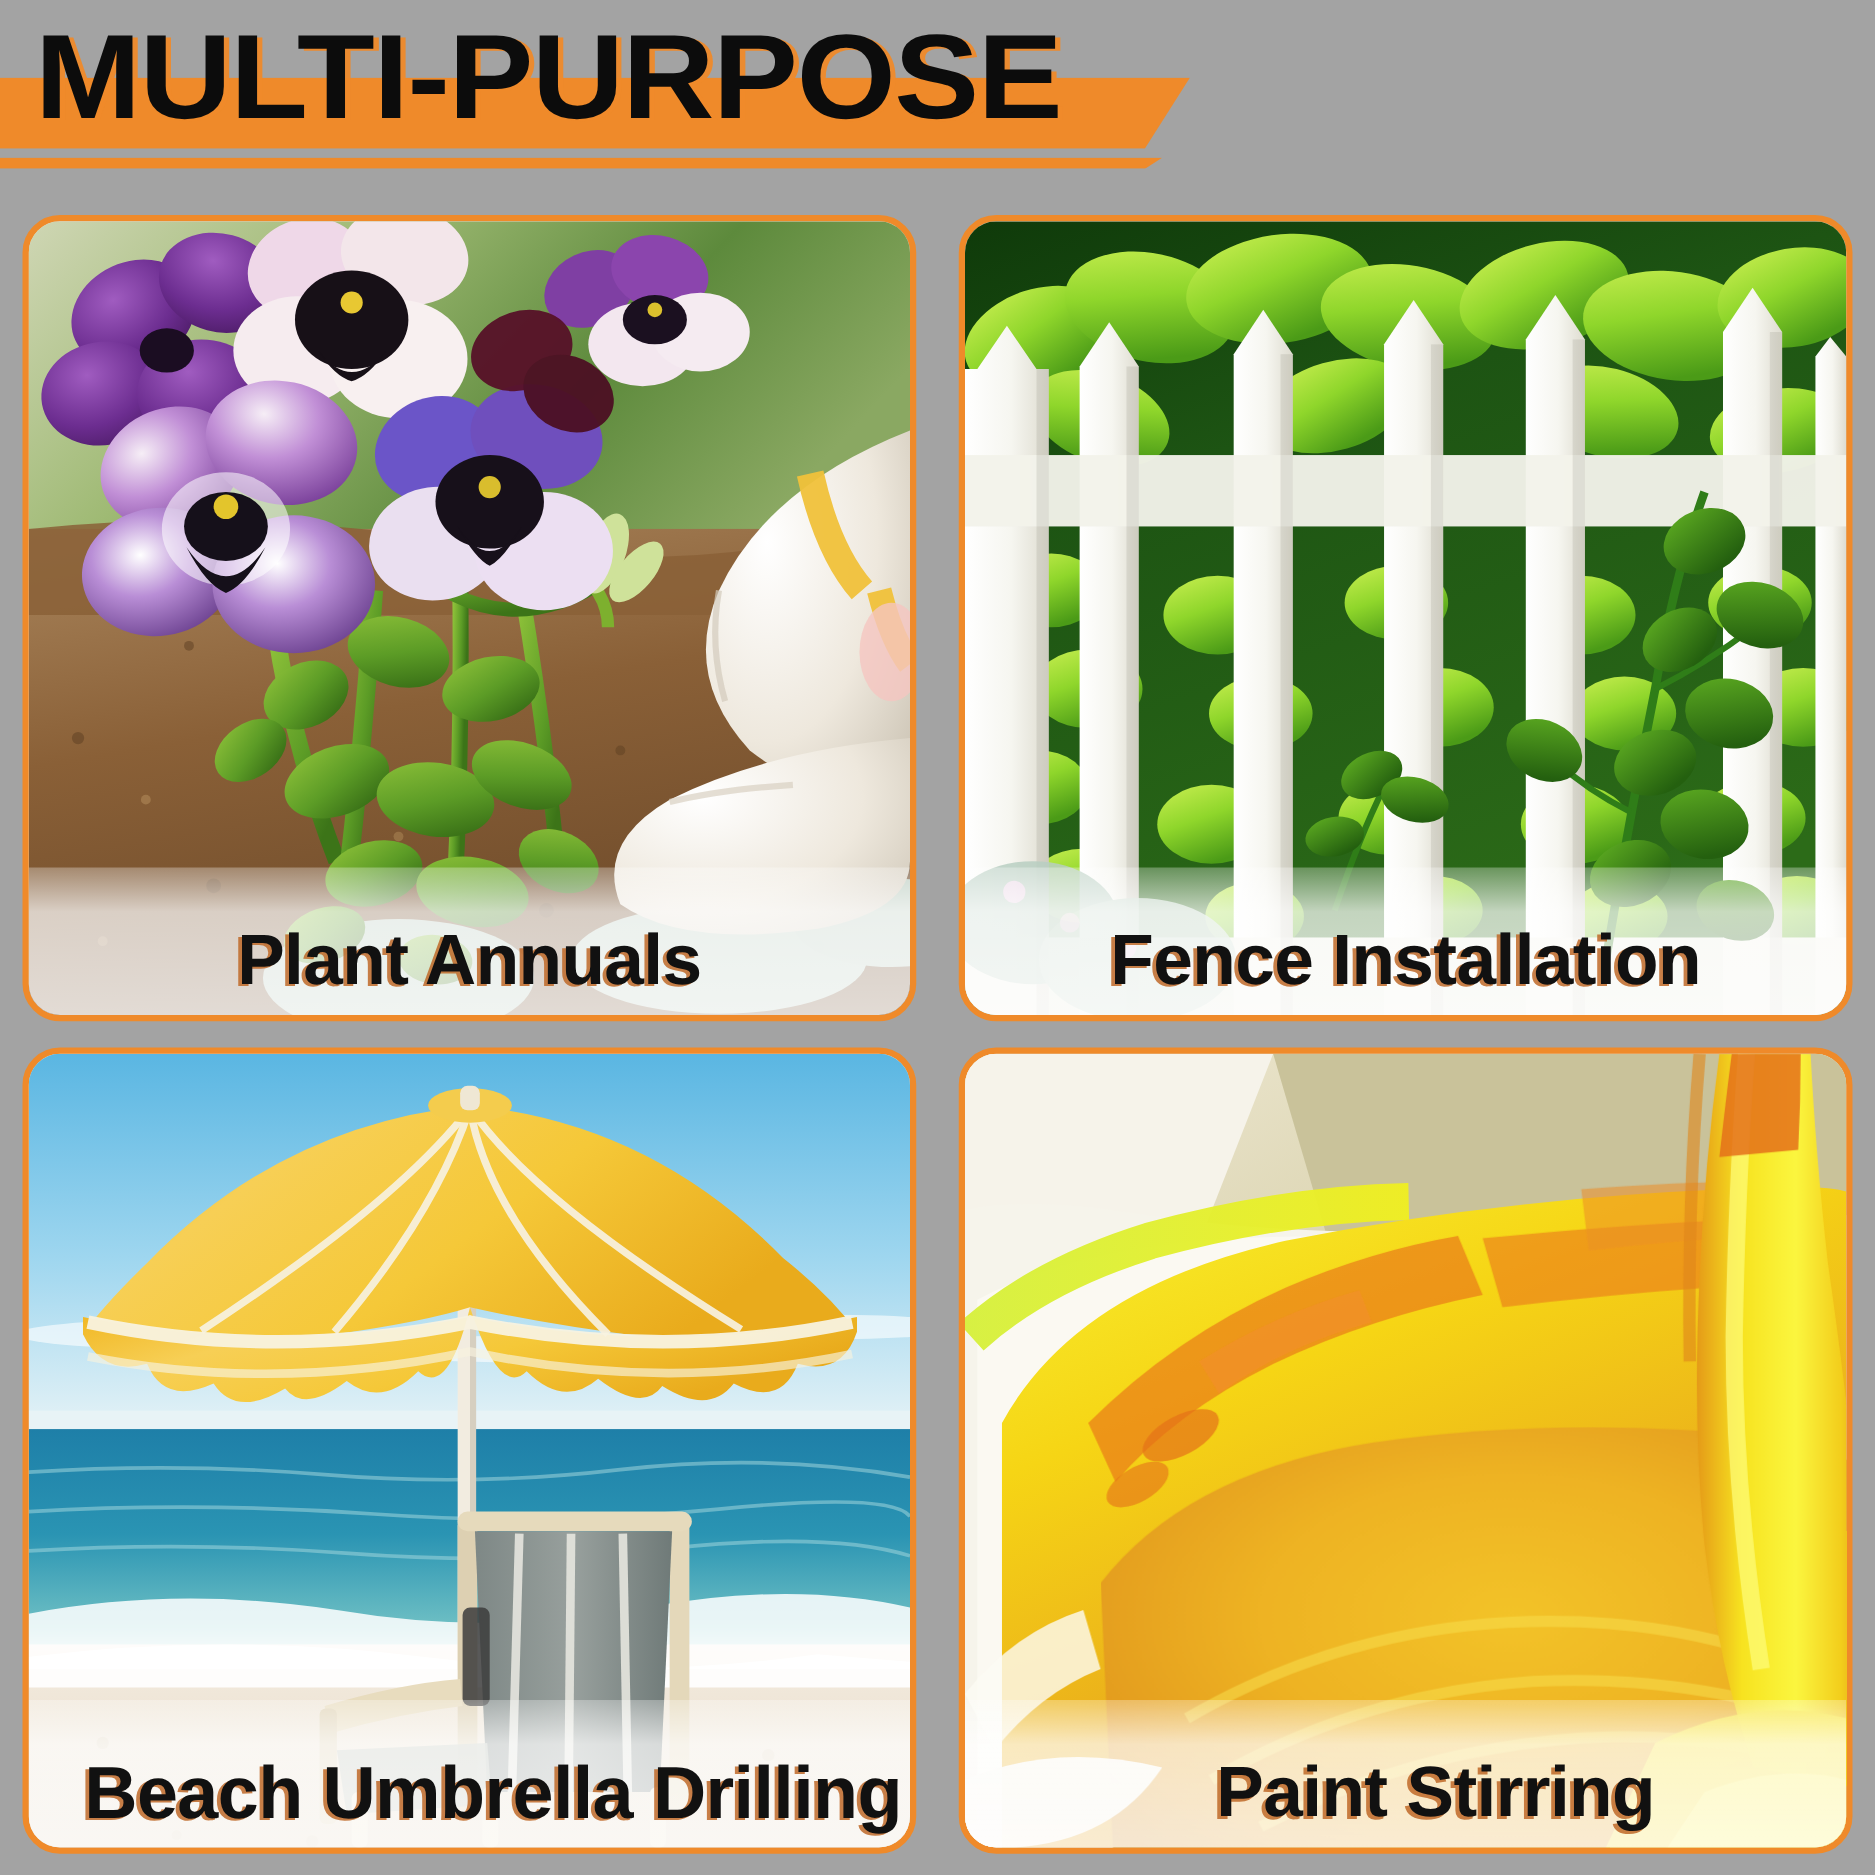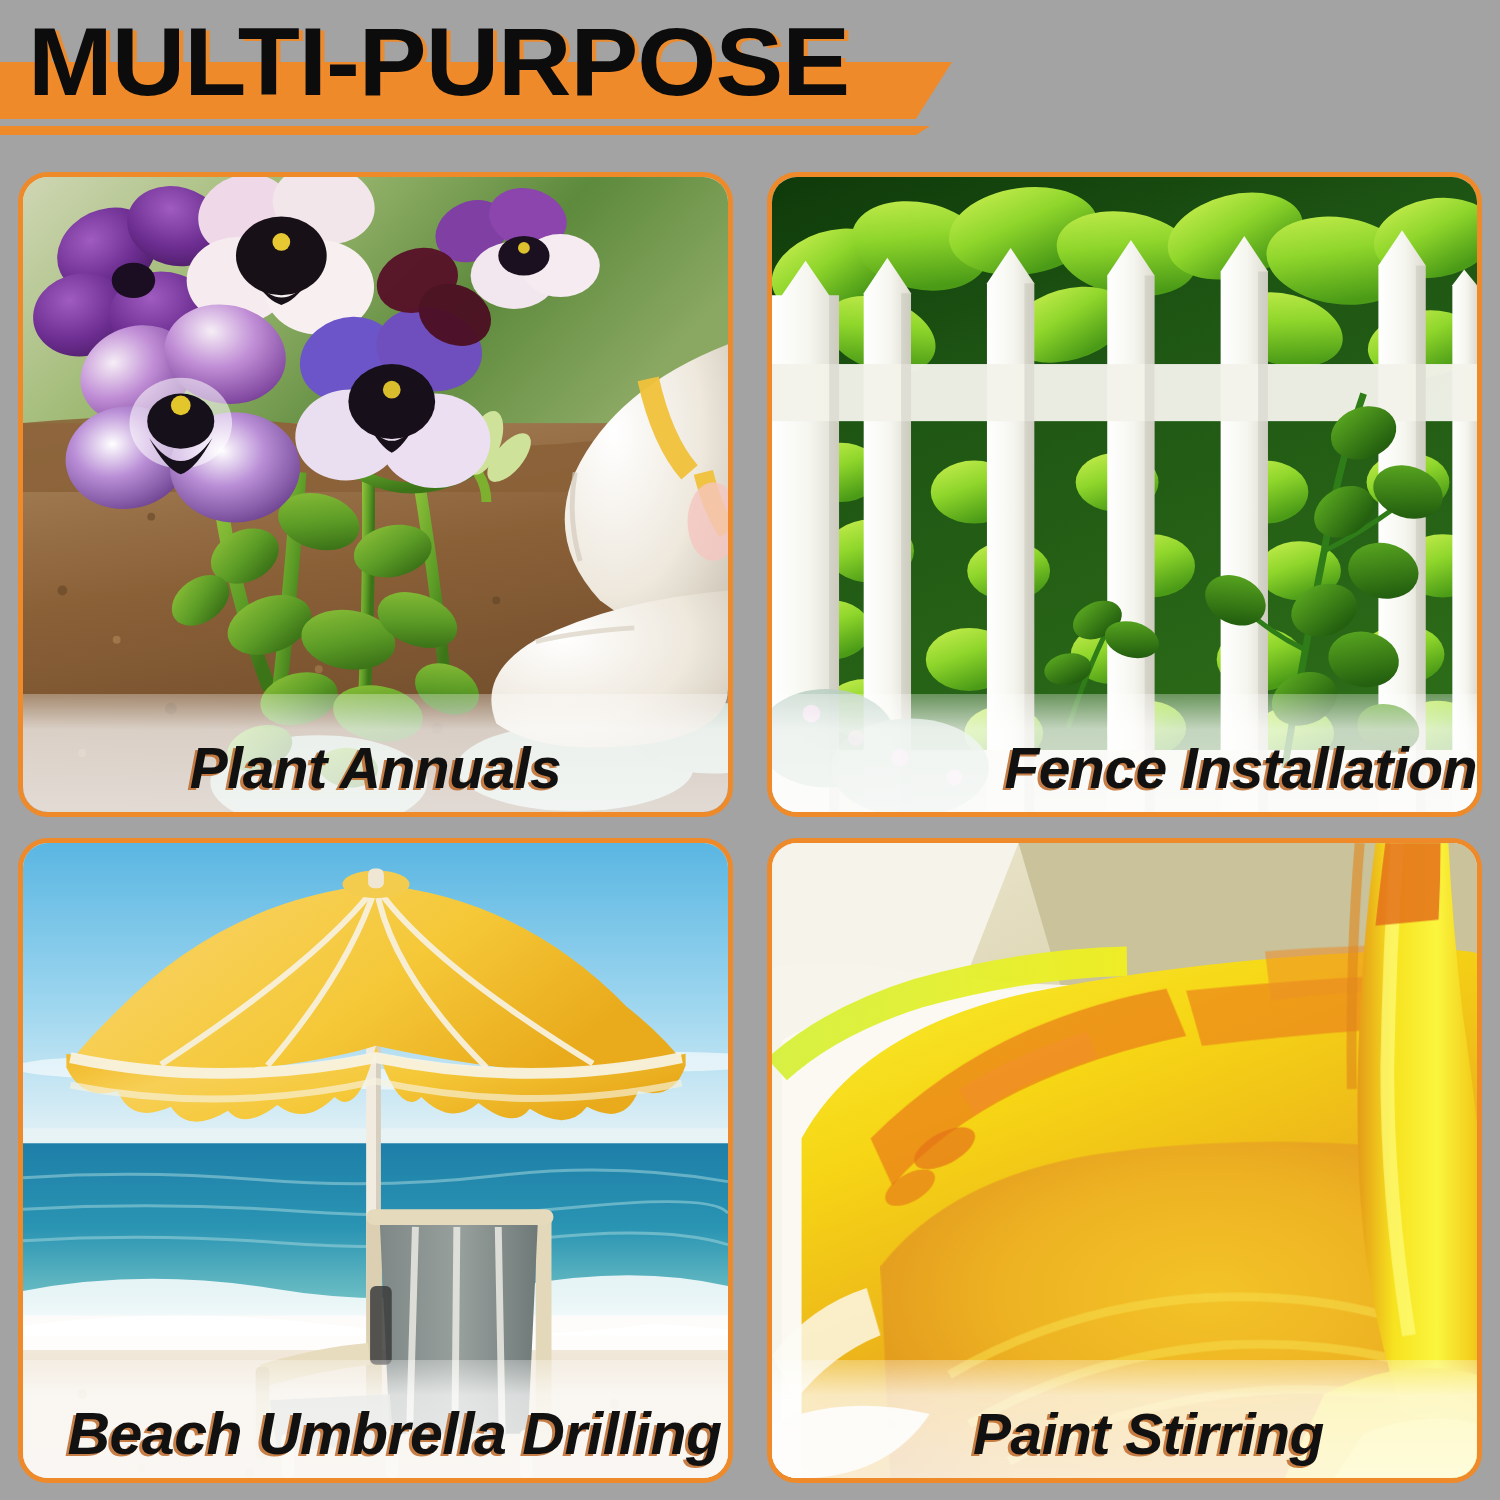--- a/index.html
+++ b/index.html
@@ -65,21 +65,20 @@
     row-gap: 21px;
   }
 
   .panel {
     position: relative;
     border: 5px solid #ef8a2a;
     border-radius: 30px;
     overflow: hidden;
     background: #dcdcd4;
     box-sizing: border-box;
-    font-style: italic;
   }
 
   .photo {
     position: absolute;
     inset: 0;
     overflow: hidden;
   }
   .photo svg { display: block; width: 100%; height: 100%; }
 
   
@@ -95,21 +94,21 @@
     left: 0; right: 0; bottom: 8px;
     text-align: center;
     font-family: "Liberation Sans Narrow", "Liberation Sans", sans-serif;
     font-weight: bold;
     color: #111111;
     letter-spacing: -0.5px;
     white-space: nowrap;
     text-shadow: -3px 2px 0 rgba(190,104,40,0.85);
   }
   .caption.c-plant  { font-size: 57px; line-height: 72px; }
-  .caption.c-fence  { font-size: 57px; line-height: 72px; text-align: right; }
+  .caption.c-fence  { font-size: 57px; line-height: 72px; }
   .caption.c-beach  { font-size: 59px; line-height: 72px; margin-left: 38px; }
   .caption.c-paint  { font-size: 57px; line-height: 72px; padding-left: 48px; }
 </style>
 </head>
 <body>
 
 <div id="root">
 
   <div class="header">
     <div class="header-banner"></div>

